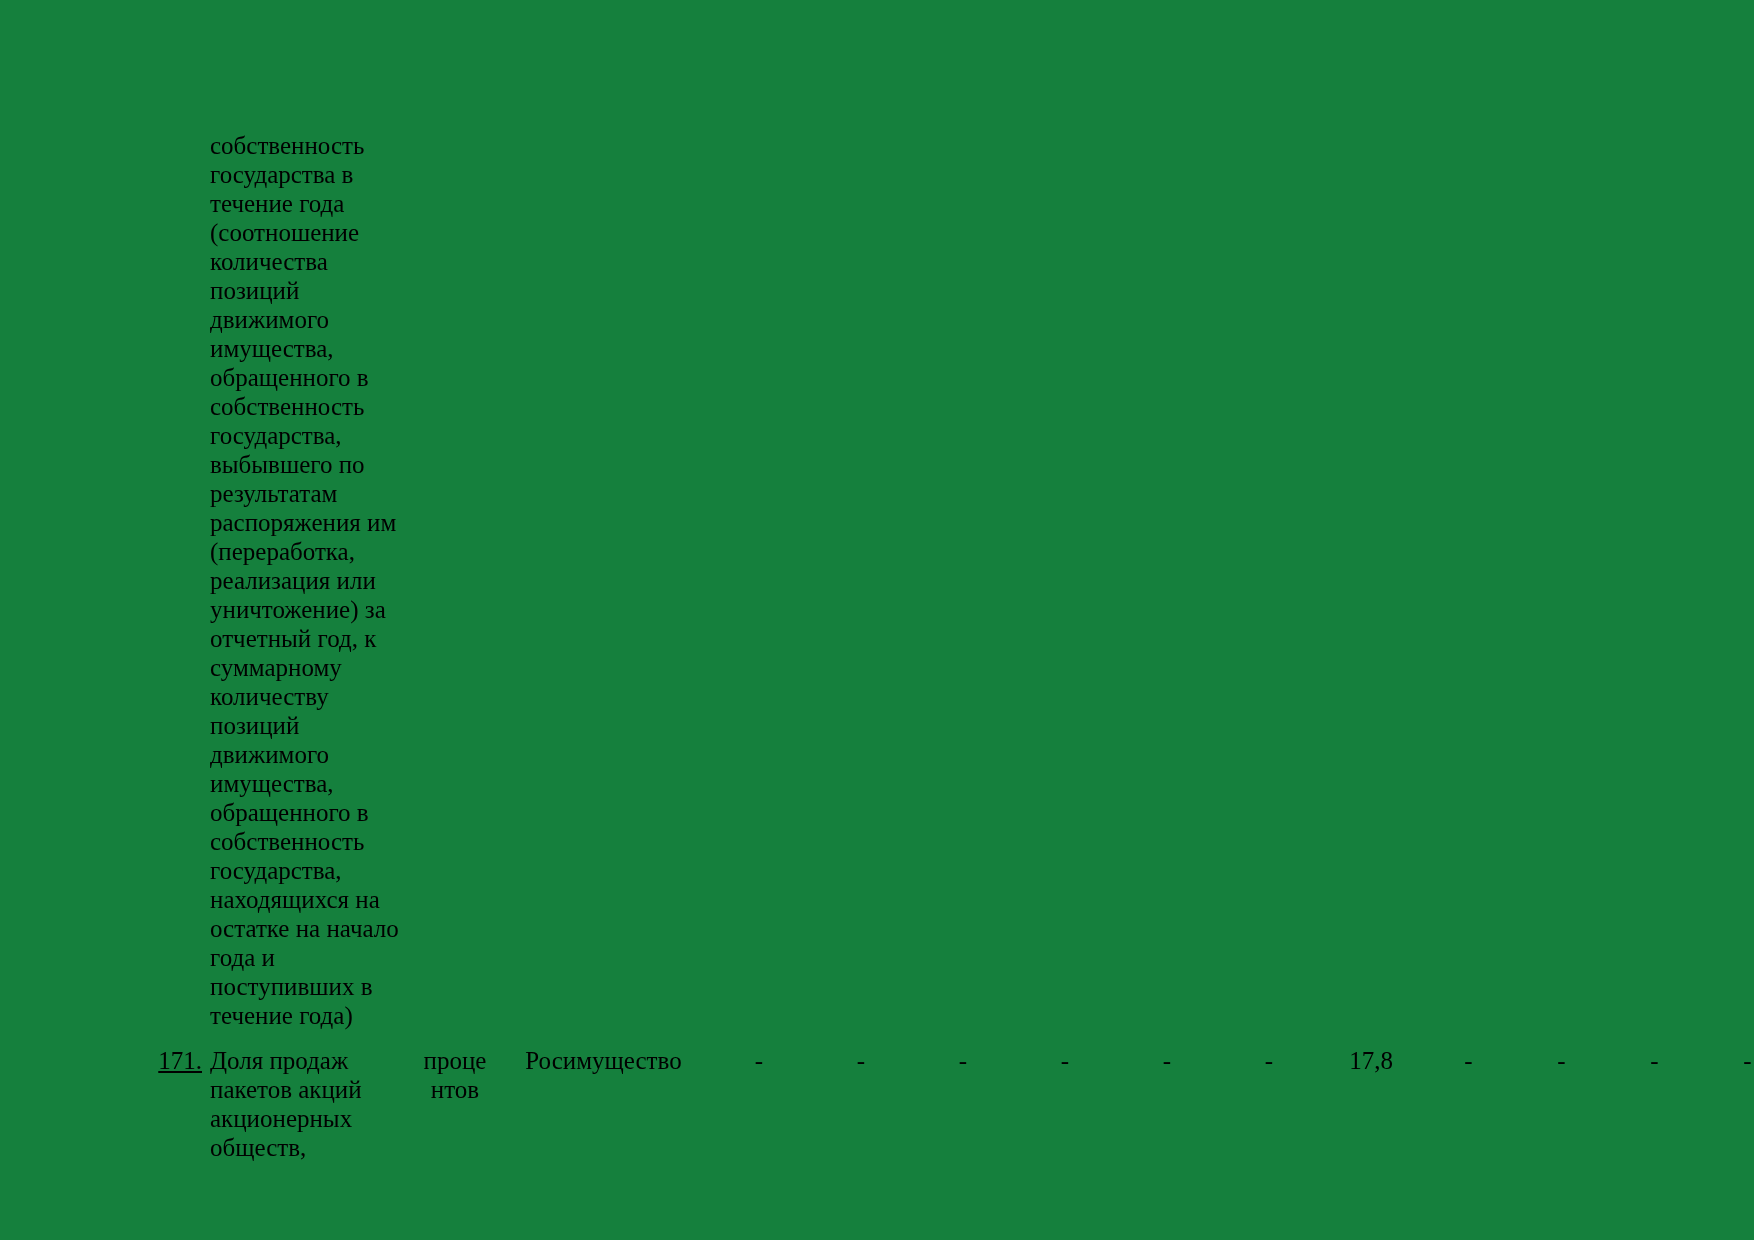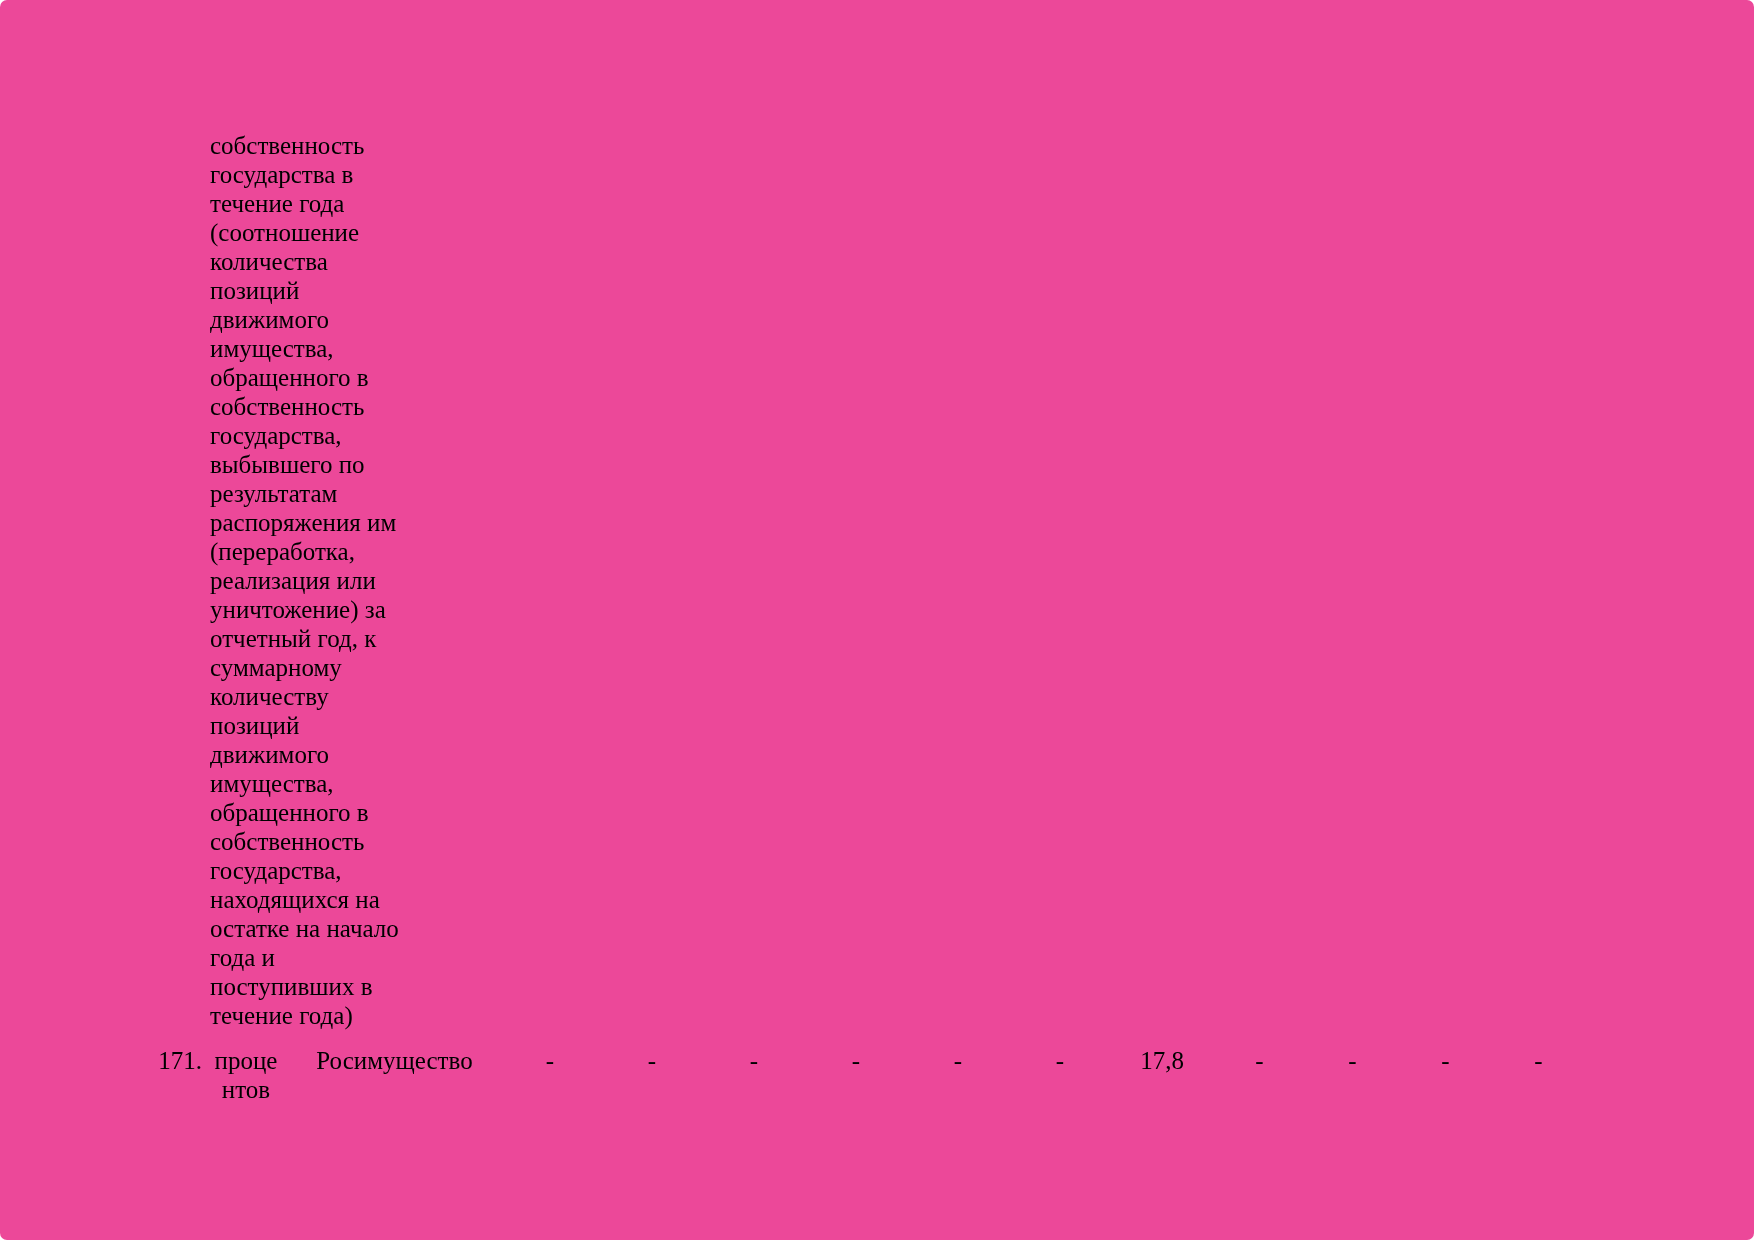--- a/index.html
+++ b/index.html
@@ -11,39 +11,39 @@
     height: 1240px;
     background: #ffffff;
     overflow: hidden;
     font-family: "Liberation Serif", "DejaVu Serif", serif;
     color: #000000;
   }
   .page {
     position: relative;
     width: 1754px;
     height: 1240px;
-    background: #ec4899;
-    border-radius: 7px;
+    background: #15803d;
   }
   .row {
     position: absolute;
     left: 0;
     display: flex;
     align-items: flex-start;
     font-size: 25px;
     line-height: 29px;
     white-space: pre-line;
   }
   .row-continuation { top: 131px; }
   .row-171 { top: 1046px; }
   .cell { flex: 0 0 auto; }
   .c-num {
     width: 62px;
     margin-left: 140px;
     text-align: right;
+    text-decoration: underline;
   }
   .c-ind {
     width: 201px;
     margin-left: 8px;
   }
   .c-unit {
     width: 88px;
     text-align: center;
     font-family: Liberation Serif, serif;
   }
@@ -92,20 +92,24 @@
 государства,
 находящихся на
 остатке на начало
 года и
 поступивших в
 течение года)</div>
   </div>
 
   <div class="row row-171">
     <div class="cell c-num">171.</div>
+    <div class="cell c-ind">Доля продаж
+пакетов акций
+акционерных
+обществ,</div>
     <div class="cell c-unit">проце
 нтов</div>
     <div class="cell c-agency">Росимущество</div>
     <div class="cell c-val">-</div>
     <div class="cell c-val">-</div>
     <div class="cell c-val">-</div>
     <div class="cell c-val">-</div>
     <div class="cell c-val">-</div>
     <div class="cell c-val">-</div>
     <div class="cell c-val">17,8</div>

